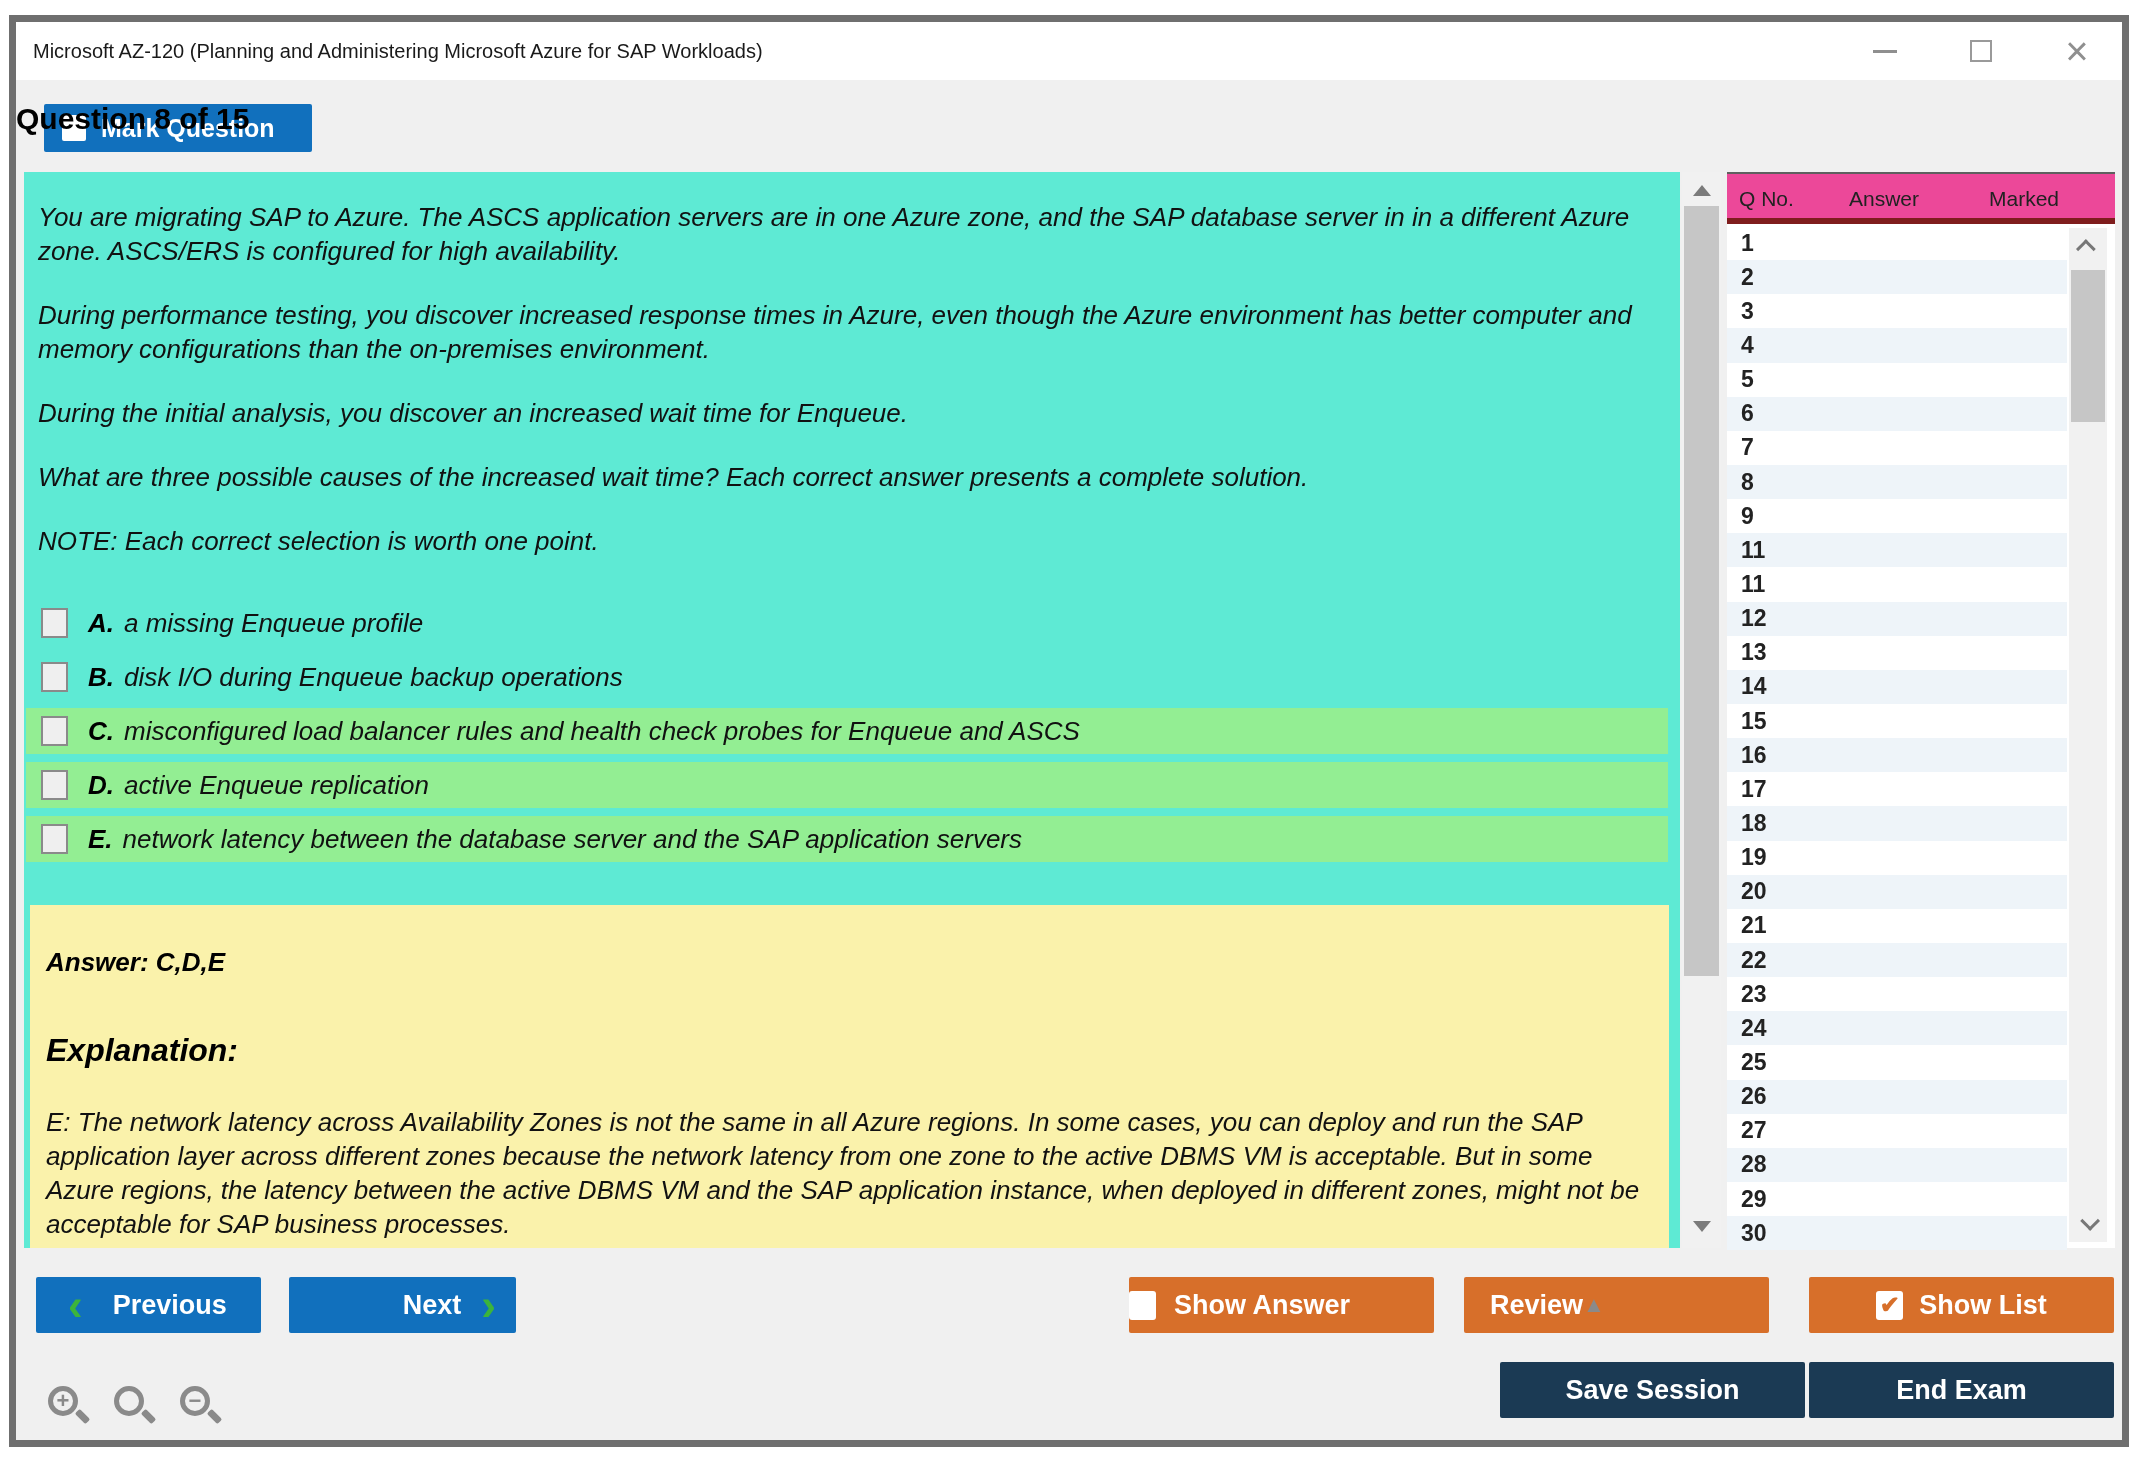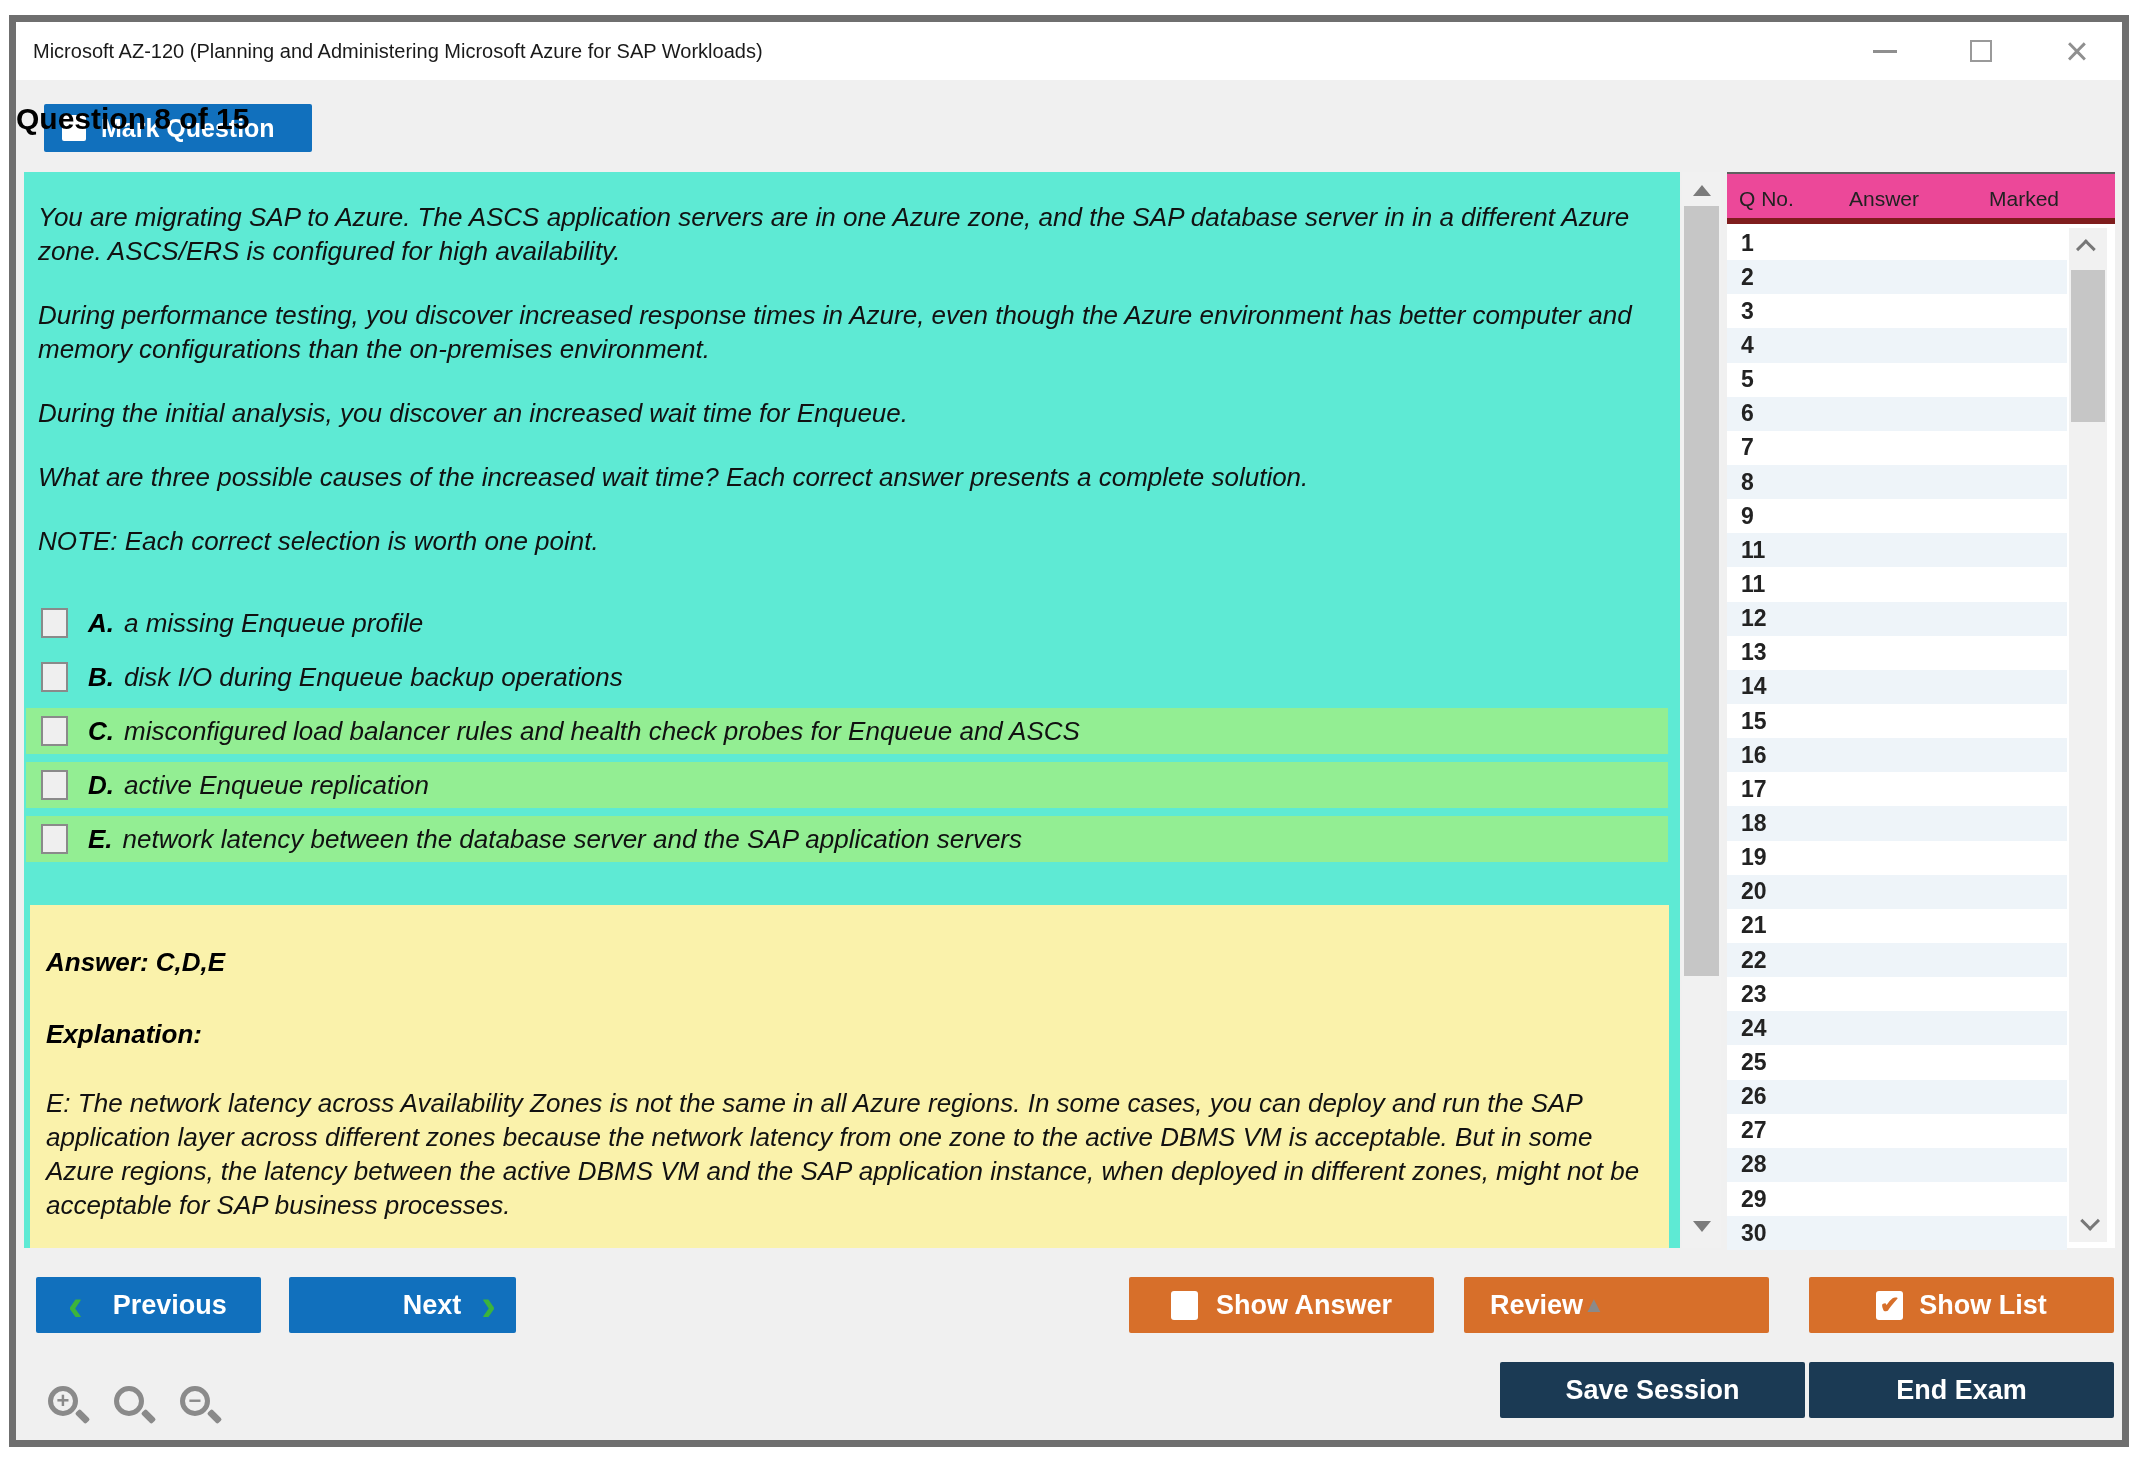--- a/index.html
+++ b/index.html
@@ -39,21 +39,21 @@
     display:flex; align-items:center; height:46px; width:1642px; margin:0 0 8px 2px; padding-left:15px;
   }
   .option.highlighted { background:#93ee93; }
   .opt-checkbox { width:27px; height:30px; background:#efefef; border:2px solid #8a8a8a; margin-right:20px; flex:none; }
   .opt-letter { font-weight:bold; font-size:26px; color:#000; margin-right:10px; }
   .opt-text { font-size:26px; color:#111; white-space:nowrap; }
   .answer-box {
     margin:43px 0 0 6px; width:1639px; background:#faf2ab; padding:42px 20px 60px 16px;
   }
   .ans-line { font-size:26px; font-weight:bold; color:#000; }
-  .exp-label { font-size:26px; font-weight:bold; color:#000; margin-top:41px; }
+  .exp-label { font-size:32px; font-weight:bold; color:#000; margin-top:54px; }
   .exp-text { font-size:26px; line-height:34px; color:#111; margin-top:36px; width:1596px; }
   
   .main-scrollbar {
     position:absolute; left:1666px; top:150px; width:39px; height:1076px; background:#f1f1f1;
   }
   .sb-arrow-up, .sb-arrow-down { position:absolute; left:0; width:39px; height:28px; display:flex; align-items:center; justify-content:center; }
   .sb-arrow-up { top:4px; }
   .sb-arrow-down { bottom:8px; }
   .tri-up { width:0; height:0; border-left:9px solid transparent; border-right:9px solid transparent; border-bottom:11px solid #7b7b7b; }
   .tri-down { width:0; height:0; border-left:9px solid transparent; border-right:9px solid transparent; border-top:11px solid #7b7b7b; }
@@ -80,21 +80,21 @@
   .side-arrow-bottom { bottom:4px; }
   .side-thumb { position:absolute; left:2px; top:42px; width:34px; height:152px; background:#c6c6c6; }
   
   .btn { position:absolute; height:56px; display:flex; align-items:center; color:#fff; font-weight:bold; font-size:27px; border-radius:2px; cursor:default; }
   .btn-blue { background:#1170bd; }
   .btn-orange { background:#d76f2a; }
   .btn-navy { background:#1b3a54; }
   .btn-prev { left:20px; top:1255px; width:225px; justify-content:flex-start; padding-left:32px; gap:30px; }
   .btn-next { left:273px; top:1255px; width:227px; justify-content:flex-end; padding-right:20px; gap:20px; }
   .chevron-green { color:#3cb43c; font-size:44px; font-weight:900; line-height:40px; }
-  .btn-show-answer { left:1113px; top:1255px; width:305px; justify-content:center; gap:18px; }
+  .btn-show-answer { left:1113px; top:1255px; width:305px; gap:18px; }
   .btn-review { left:1448px; top:1255px; width:305px; justify-content:flex-start; padding:0 22px 0 26px; }
   .btn-show-list { left:1793px; top:1255px; width:305px; justify-content:center; gap:16px; }
   .btn-save { left:1448px; top:1340px; width:305px; justify-content:center;margin-left:36px; }
   .btn-end { left:1793px; top:1340px; width:305px; justify-content:center; }
   .white-checkbox { width:27px; height:29px; background:#ffffff; border-radius:3px; display:flex; align-items:center; justify-content:center; flex:none; }
   .check-glyph { color:#d76f2a; font-size:24px; font-weight:bold; line-height:24px; }
   .review-caret { color:#8a8a8a; font-size:22px; }
   
   .zoom-tools { position:absolute; left:30px; top:1362px; display:flex; gap:18px; }
   .mag { position:relative; width:48px; height:48px; }

